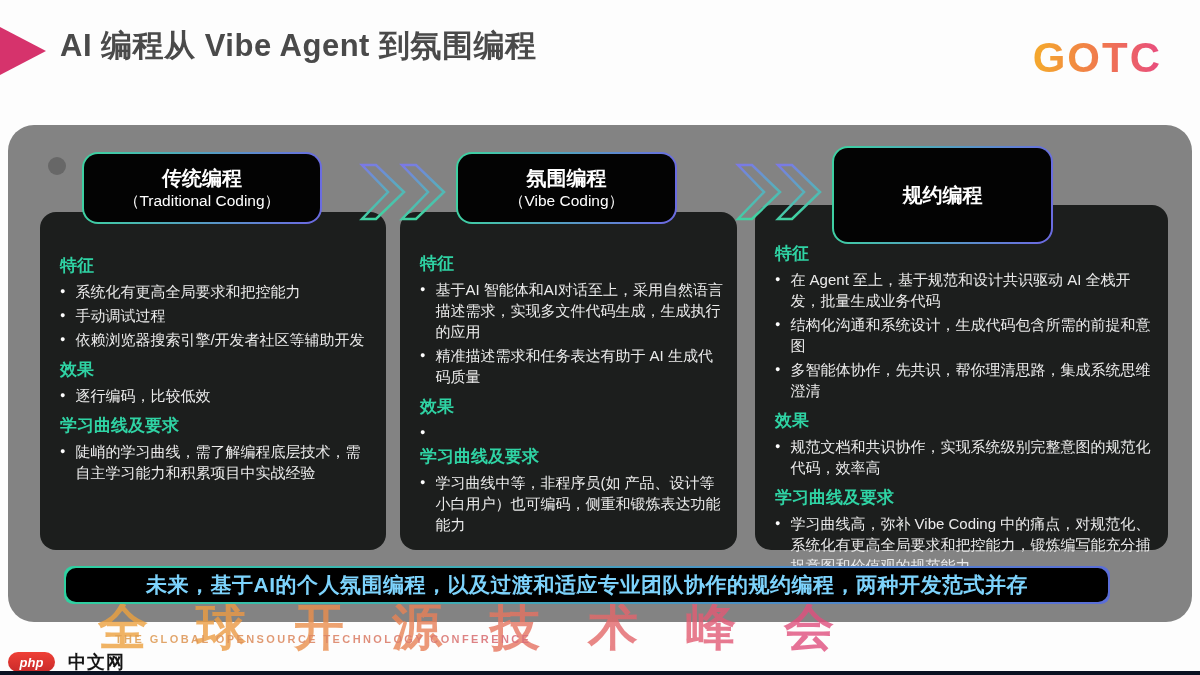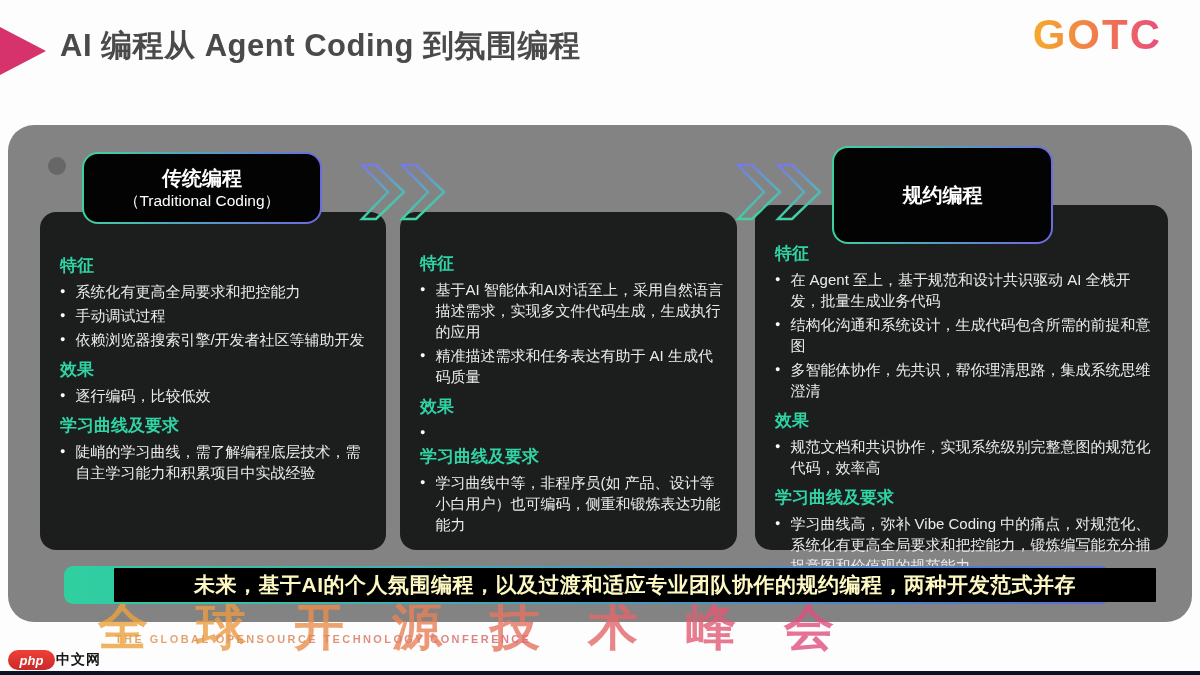--- a/index.html
+++ b/index.html
@@ -4,21 +4,21 @@
 <style>
   * { margin:0; padding:0; box-sizing:border-box; }
   body { background:#ffffff; font-family:"Liberation Sans", sans-serif; }
   .stage { position:relative; width:1200px; height:675px; background:#fdfdfd; overflow:hidden; }
 
   
   .title-arrow { position:absolute; left:0; top:27px; width:46px; height:48px;
     background:#d6336c; clip-path:polygon(0 0, 100% 50%, 0 100%); }
   .page-title { position:absolute; left:60px; top:25px; font-size:31px; font-weight:bold;
     color:#4a4a4a; letter-spacing:0.5px; }
-  .gotc-logo { position:absolute; right:38px; top:11px; font-size:42px; font-weight:800;
+  .gotc-logo { position:absolute; right:38px; top:34px; font-size:42px; font-weight:800;
     letter-spacing:2px; background:linear-gradient(90deg,#f4a62e 5%,#f0764f 55%,#e9507b 95%);
     -webkit-background-clip:text; background-clip:text; color:transparent; }
 
   
   .window { position:absolute; left:8px; top:125px; width:1184px; height:497px;
     background:#838383; border-radius:26px; z-index:1; }
   .dot { position:absolute; width:18px; height:18px; border-radius:50%; background:#676767; top:157px; z-index:2; }
   .dot1 { left:48px; } .dot2 { left:85px; } .dot3 { left:120px; }
 
   
@@ -45,47 +45,47 @@
   .chead2 { left:456px; top:152px; width:221px; height:72px; }
   .chead3 { left:832px; top:146px; width:221px; height:98px; }
 
   
   .chev { position:absolute; top:162px; z-index:3; }
   .chev1 { left:358px; } .chev2 { left:734px; }
 
   
   .banner-wrap { position:absolute; left:64px; top:566px; width:1046px; height:38px; z-index:4;
     padding:2px; border-radius:9px; background:linear-gradient(90deg,#2fd0a0,#5b6ed8); }
-  .banner { width:100%; height:100%; background:#000; border-radius:1px;
+  .banner { width:100%; height:100%; background:#000; border-radius:10px;
     display:flex; align-items:center; justify-content:center;
-    color:#fef9c3; font-size:21px; font-weight:bold; letter-spacing:0.5px;margin-left:48px; }
+    color:#7dd3fc; font-size:21px; font-weight:bold; letter-spacing:0.5px; }
 
   
   .wm-cn { position:absolute; left:98px; top:594px; z-index:3; font-size:50px; font-weight:800;
     letter-spacing:48px; white-space:nowrap; opacity:0.8;
     background:linear-gradient(90deg,#eda13f 10%,#e04f7e 90%);
     -webkit-background-clip:text; background-clip:text; color:transparent;text-align:right; }
   .wm-en { position:absolute; left:100px; top:633px; z-index:3; font-size:11px; font-weight:bold;
     letter-spacing:2.4px; white-space:nowrap; opacity:0.9;
     background:linear-gradient(90deg,#dfa254,#d96d7c);
     -webkit-background-clip:text; background-clip:text; color:transparent;margin-left:15px; }
-  .php-logo { position:absolute; left:8px; top:650px; z-index:5; display:flex; align-items:center; gap:1px; }
+  .php-logo { position:absolute; left:8px; top:650px; z-index:5; display:flex; align-items:center; gap:13px; }
   .php-badge { width:47px; height:20px; border-radius:11px; background:linear-gradient(180deg,#ef4036,#c92a2a);
     color:#fff; font-size:13px; font-weight:bold; font-style:italic;
     display:flex; align-items:center; justify-content:center; }
-  .php-site { font-size:14px; font-weight:bold; color:#151515; letter-spacing:1px; }
+  .php-site { font-size:18px; font-weight:bold; color:#151515; letter-spacing:1px; }
   .bottom-bar { position:absolute; left:0; bottom:0; width:100%; height:4px; background:#0b1222; z-index:6; }
 </style>
 </head>
 <body>
 
 <div class="stage">
 
   <div class="title-arrow"></div>
-  <div class="page-title">AI 编程从 Agent Coding 到氛围编程</div>
+  <div class="page-title">AI 编程从 Vibe Agent 到氛围编程</div>
   <div class="gotc-logo">GOTC</div>
 
   <div class="window"></div>
   <div class="dot dot1"></div>
   <div class="dot dot2"></div>
   <div class="dot dot3"></div>
 
   <div class="chead-wrap chead1">
     <div class="chead">
       <div class="cn">传统编程</div>
@@ -122,20 +122,26 @@
     <defs>
       <linearGradient id="cg1" x1="0" y1="0" x2="0.25" y2="1">
         <stop offset="0" stop-color="#7b79e6"></stop>
           <stop offset="1" stop-color="#3fd3a0"></stop>
       </linearGradient>
     </defs>
     <path d="M4 3 h14 l28 27 -28 27 H4 l26 -27 z" fill="none" stroke="url(#cg1)" stroke-width="2.5"></path>
     <path transform="translate(40,0)" d="M4 3 h14 l28 27 -28 27 H4 l26 -27 z" fill="none" stroke="url(#cg1)" stroke-width="2.5"></path>
   </svg>
 
+  <div class="chead-wrap chead2">
+    <div class="chead">
+      <div class="cn">氛围编程</div>
+      <div class="en">（Vibe Coding）</div>
+    </div>
+  </div>
   <div class="card card2">
     <div class="sec-heading first">特征</div>
     <div class="bullet">
       <span class="bm">●</span>
       <span>基于AI 智能体和AI对话至上，采用自然语言描述需求，实现多文件代码生成，生成执行的应用</span>
     </div>
     <div class="bullet">
       <span class="bm">●</span>
       <span>精准描述需求和任务表达有助于 AI 生成代码质量</span>
     </div>

